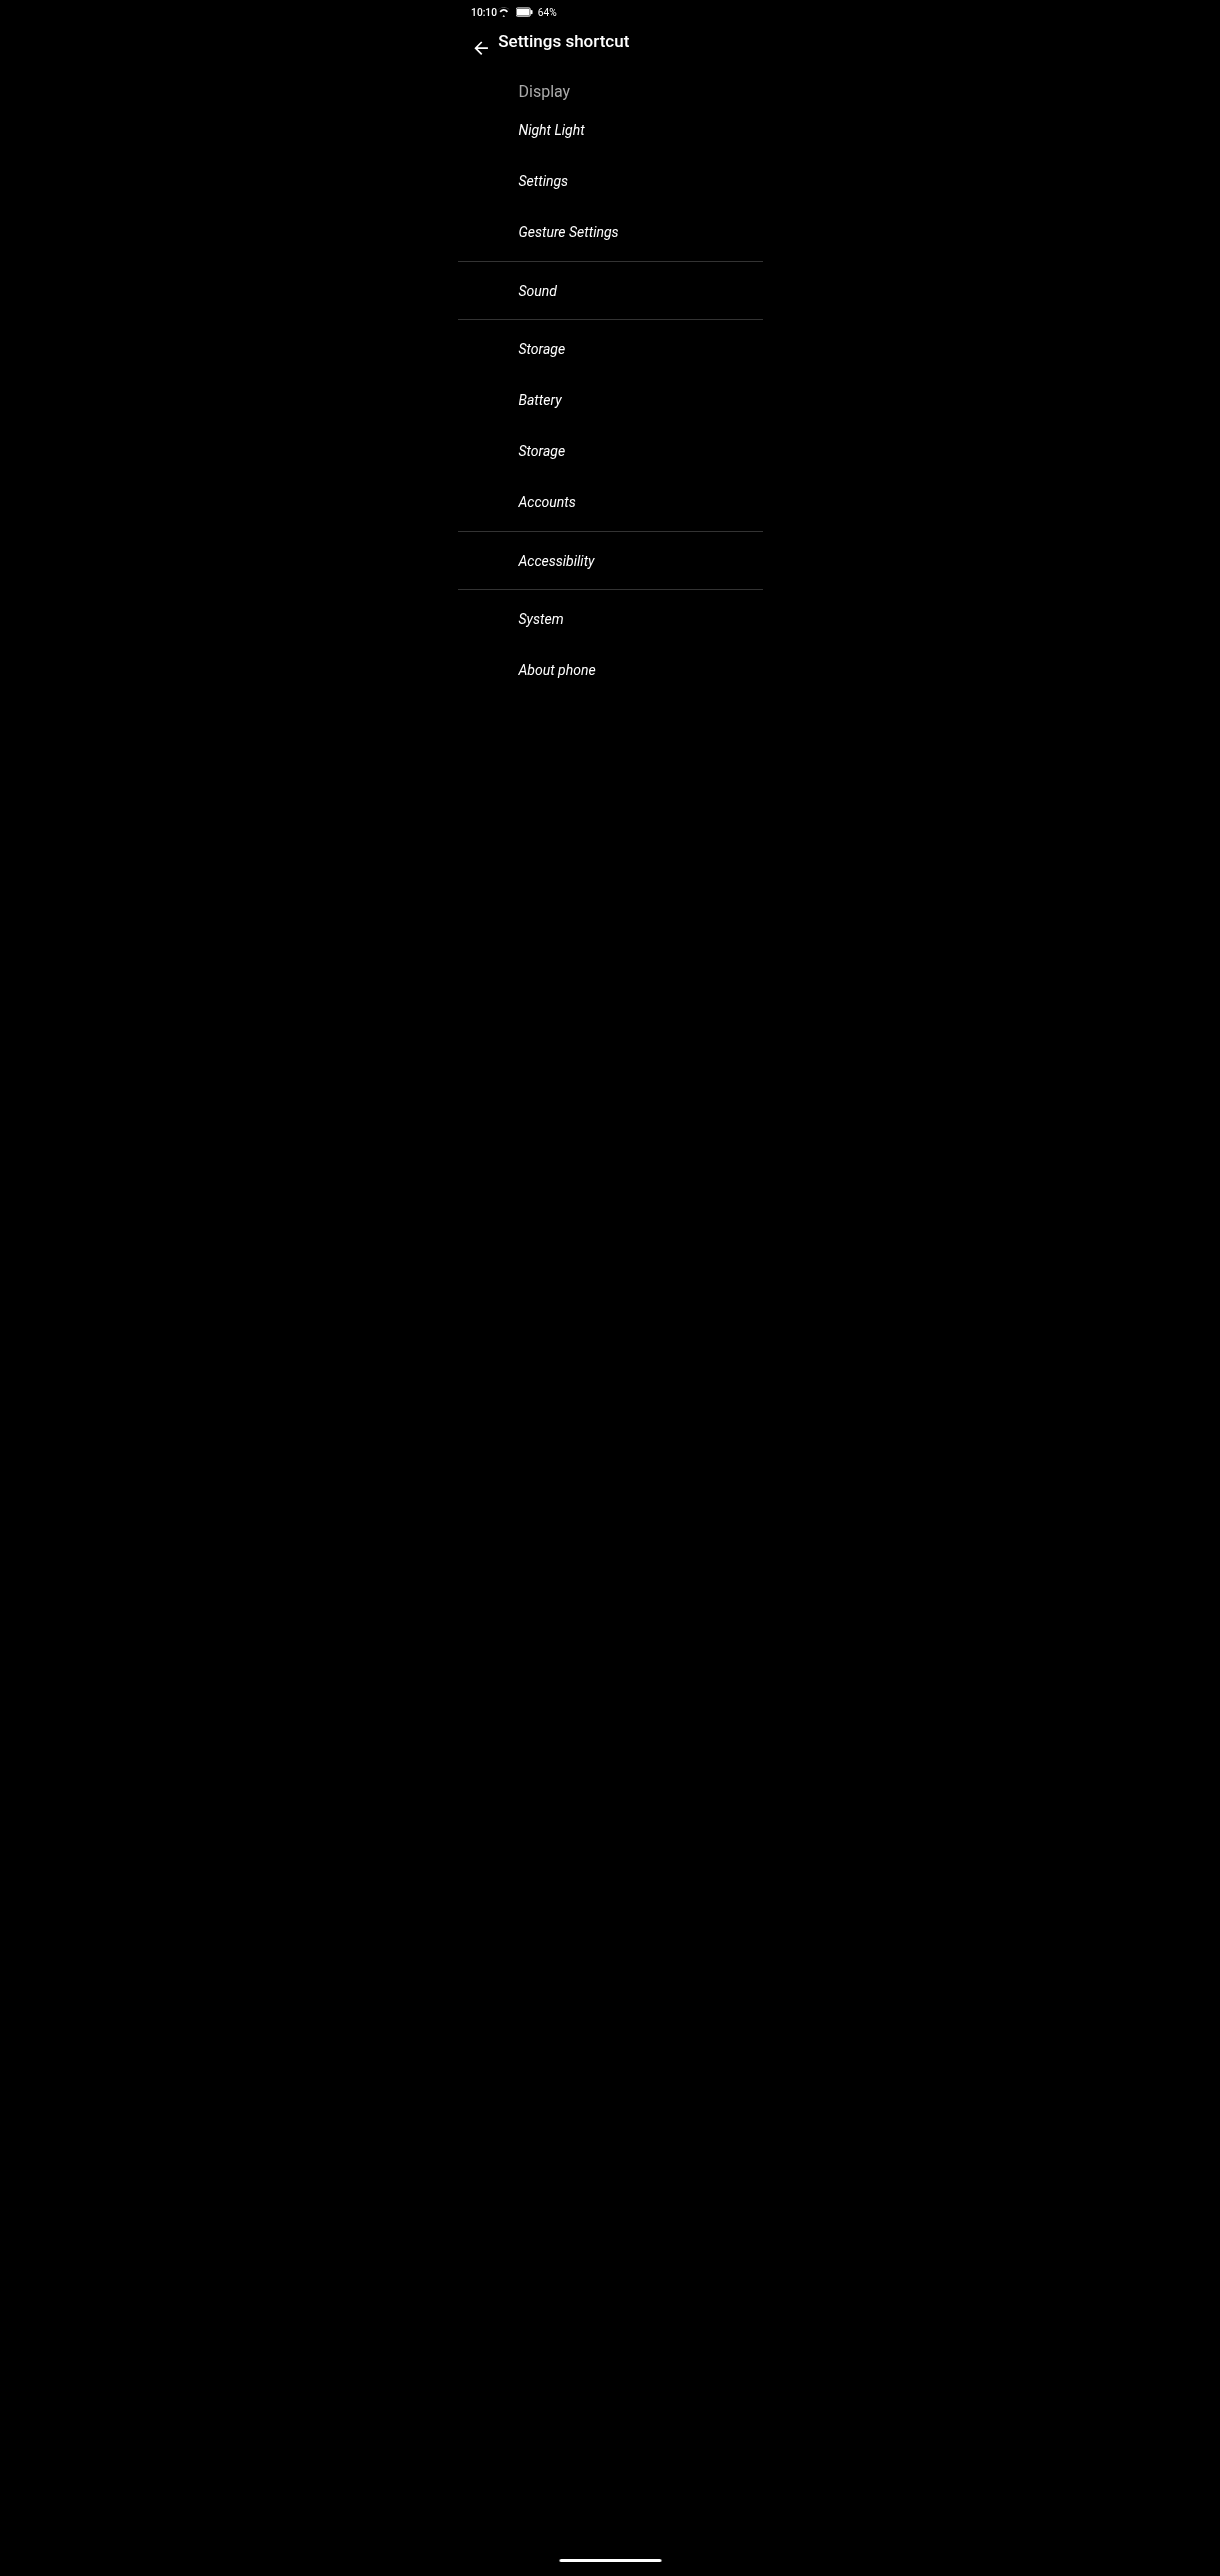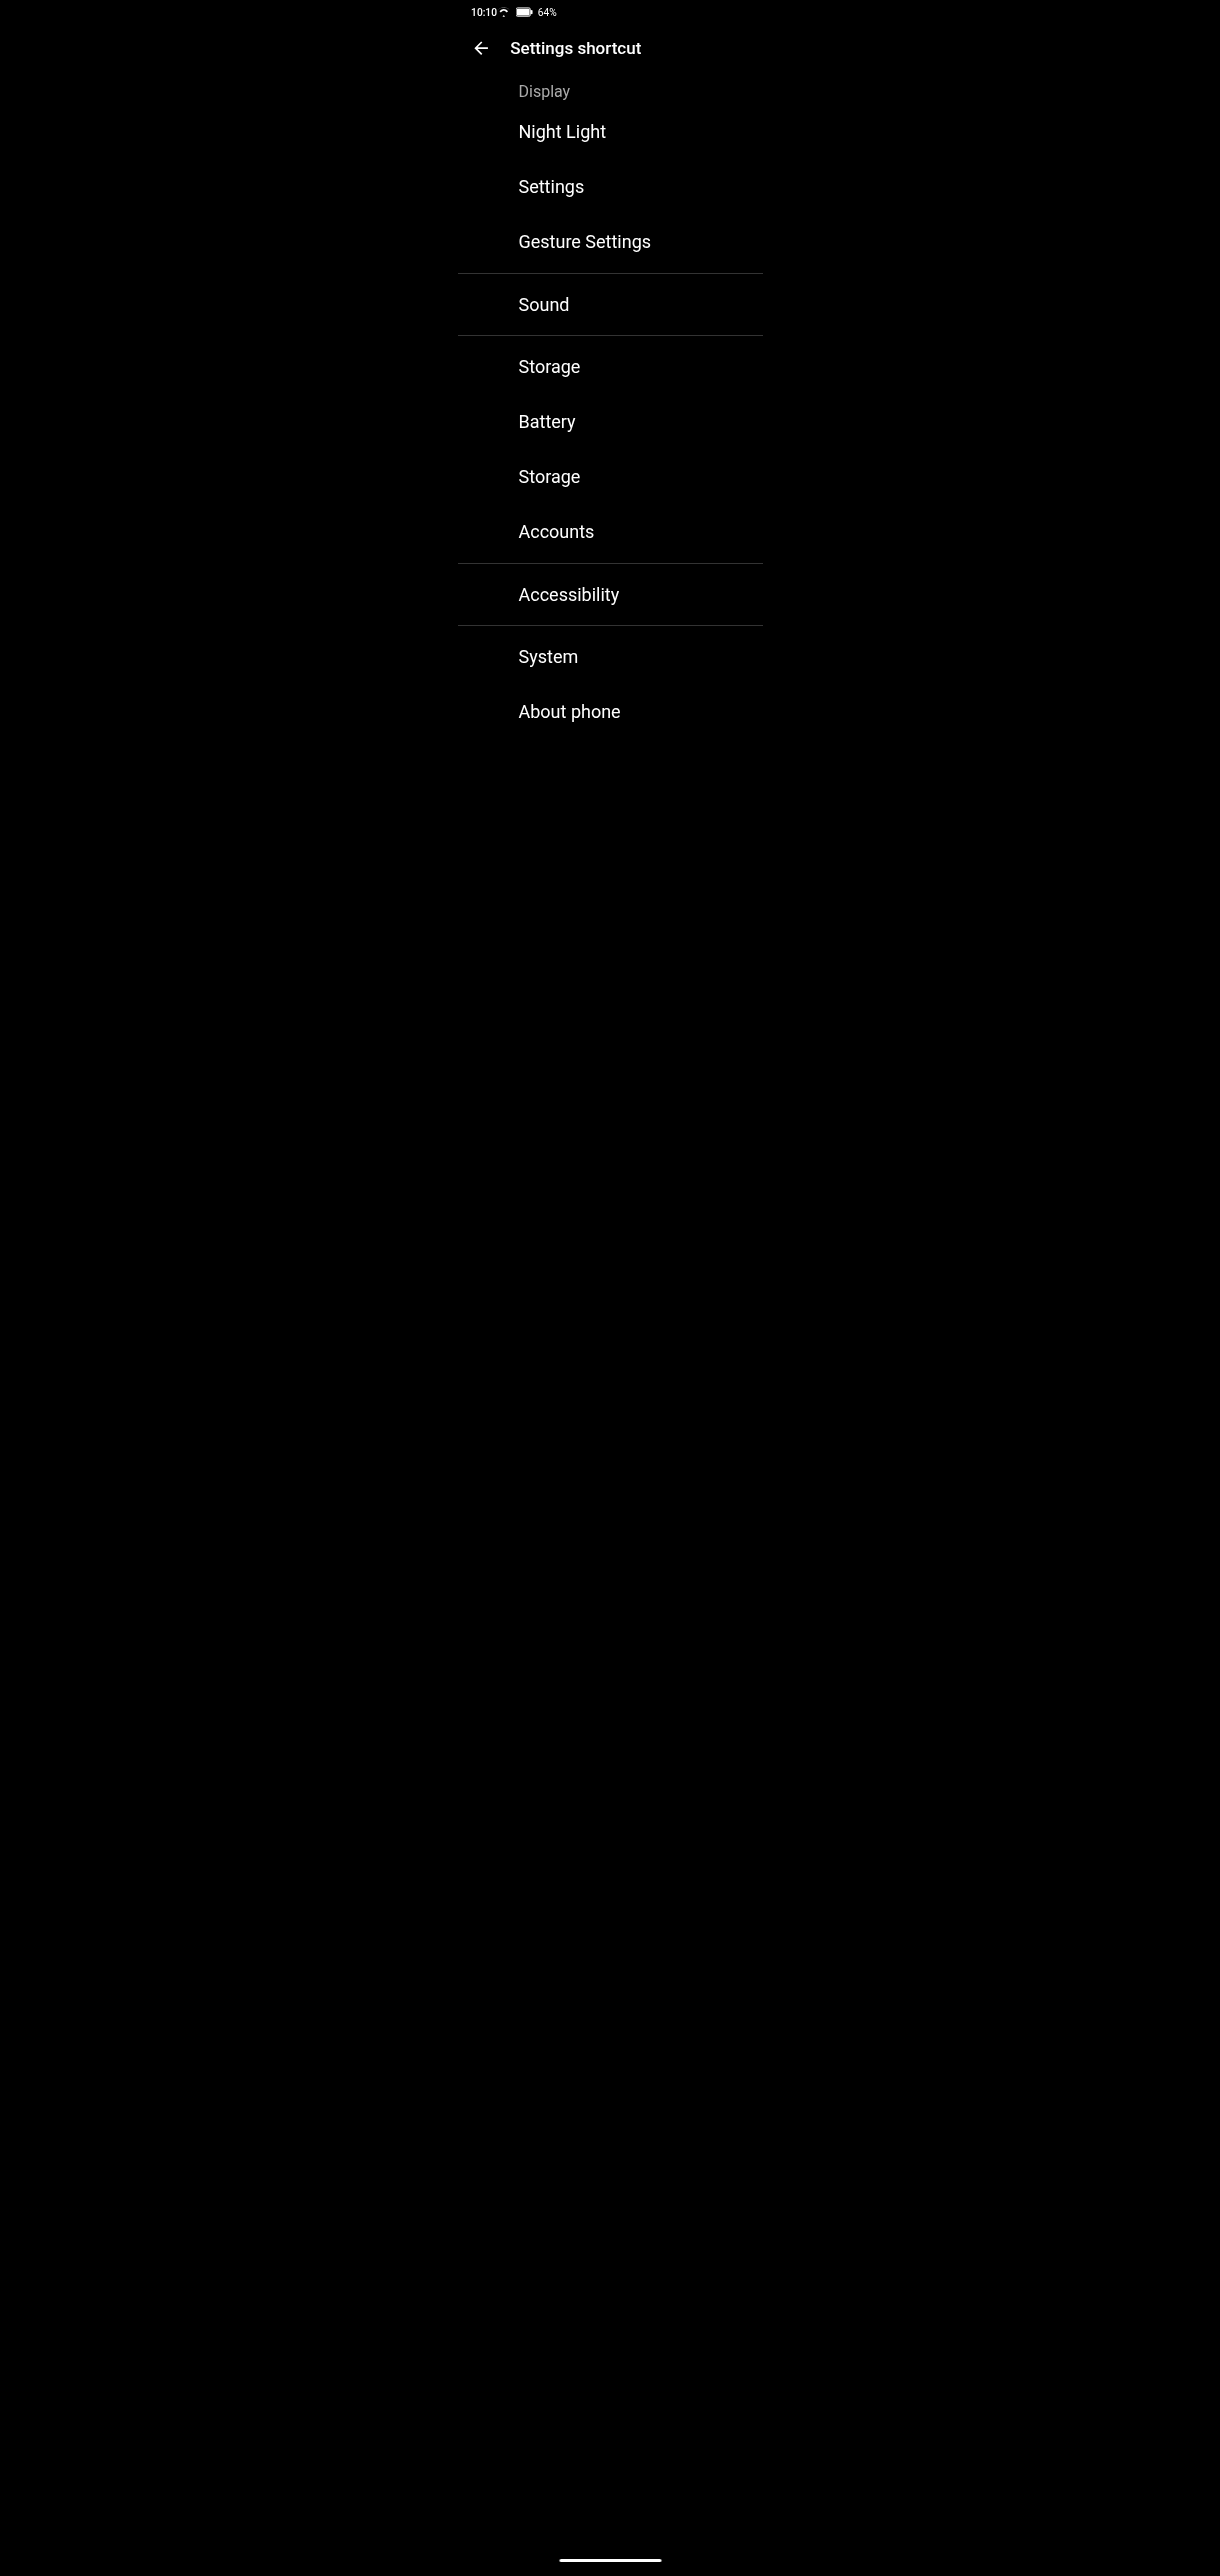--- a/index.html
+++ b/index.html
@@ -36,49 +36,49 @@
     .status-icons {
       display: flex;
       align-items: center;
       gap: 5.1px;
       font-size: 10.2px;
       color: #ffffff;
     }
 
     .header {
       display: flex;
-      align-items: center;
       padding: 6.8px 13.6px 10.2px 6.8px;
-      gap: 12px;
+      gap: 0;
     }
 
     .back-button {
       width: 34px;
       height: 34px;
       display: flex;
       align-items: center;
       justify-content: center;
       cursor: pointer;
       border-radius: 50%;
     }
 
     .page-title {
       font-size: 17px;
       font-weight: 500;
       color: #ffffff;
     }
 
     .menu-item {
       padding: 17px 61px 17px 61px;
-      font-size: 18px;
+      font-size: 14px;
       color: #ffffff;
       cursor: pointer;
       min-height: 51px;
       display: flex;
-      align-items: flex-start;
+      align-items: flex-end;
+      font-style: italic;
     }
 
     .divider {
       height: 0.8px;
       background-color: #333333;
       margin: 3.4px 0;
     }
 
     .section-label {
       padding: 6.8px 61px 3.4px 61px;

